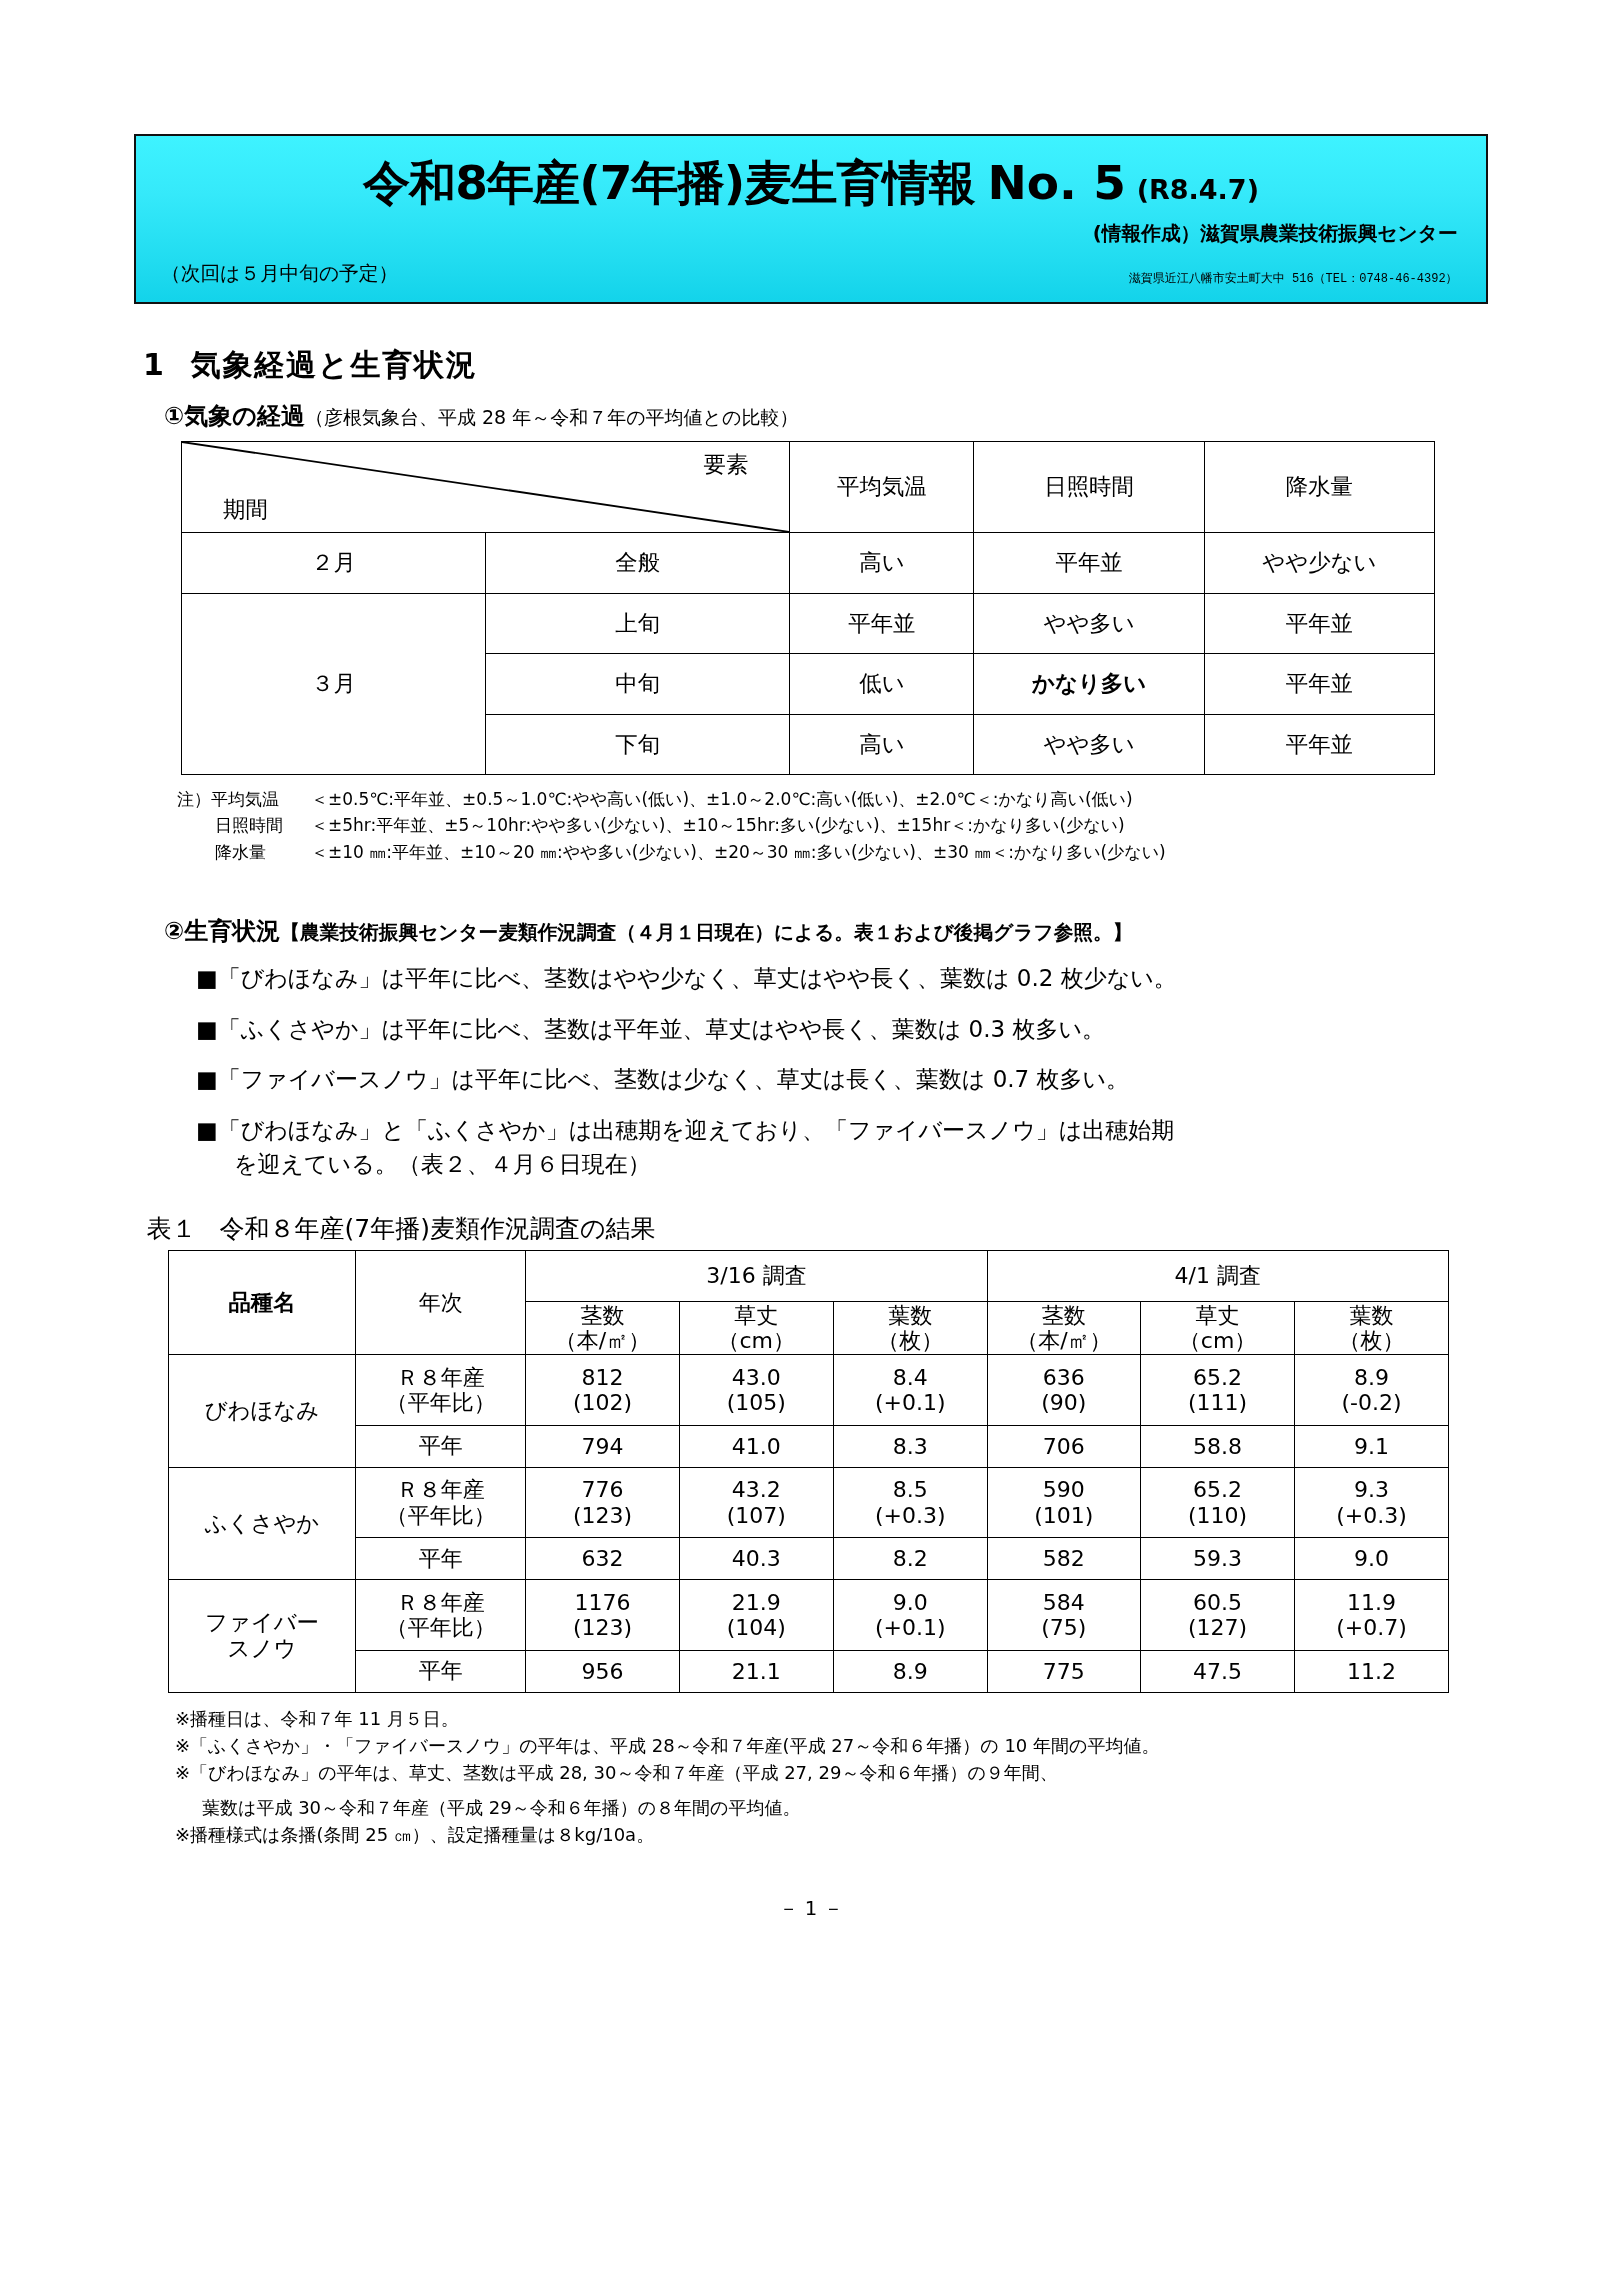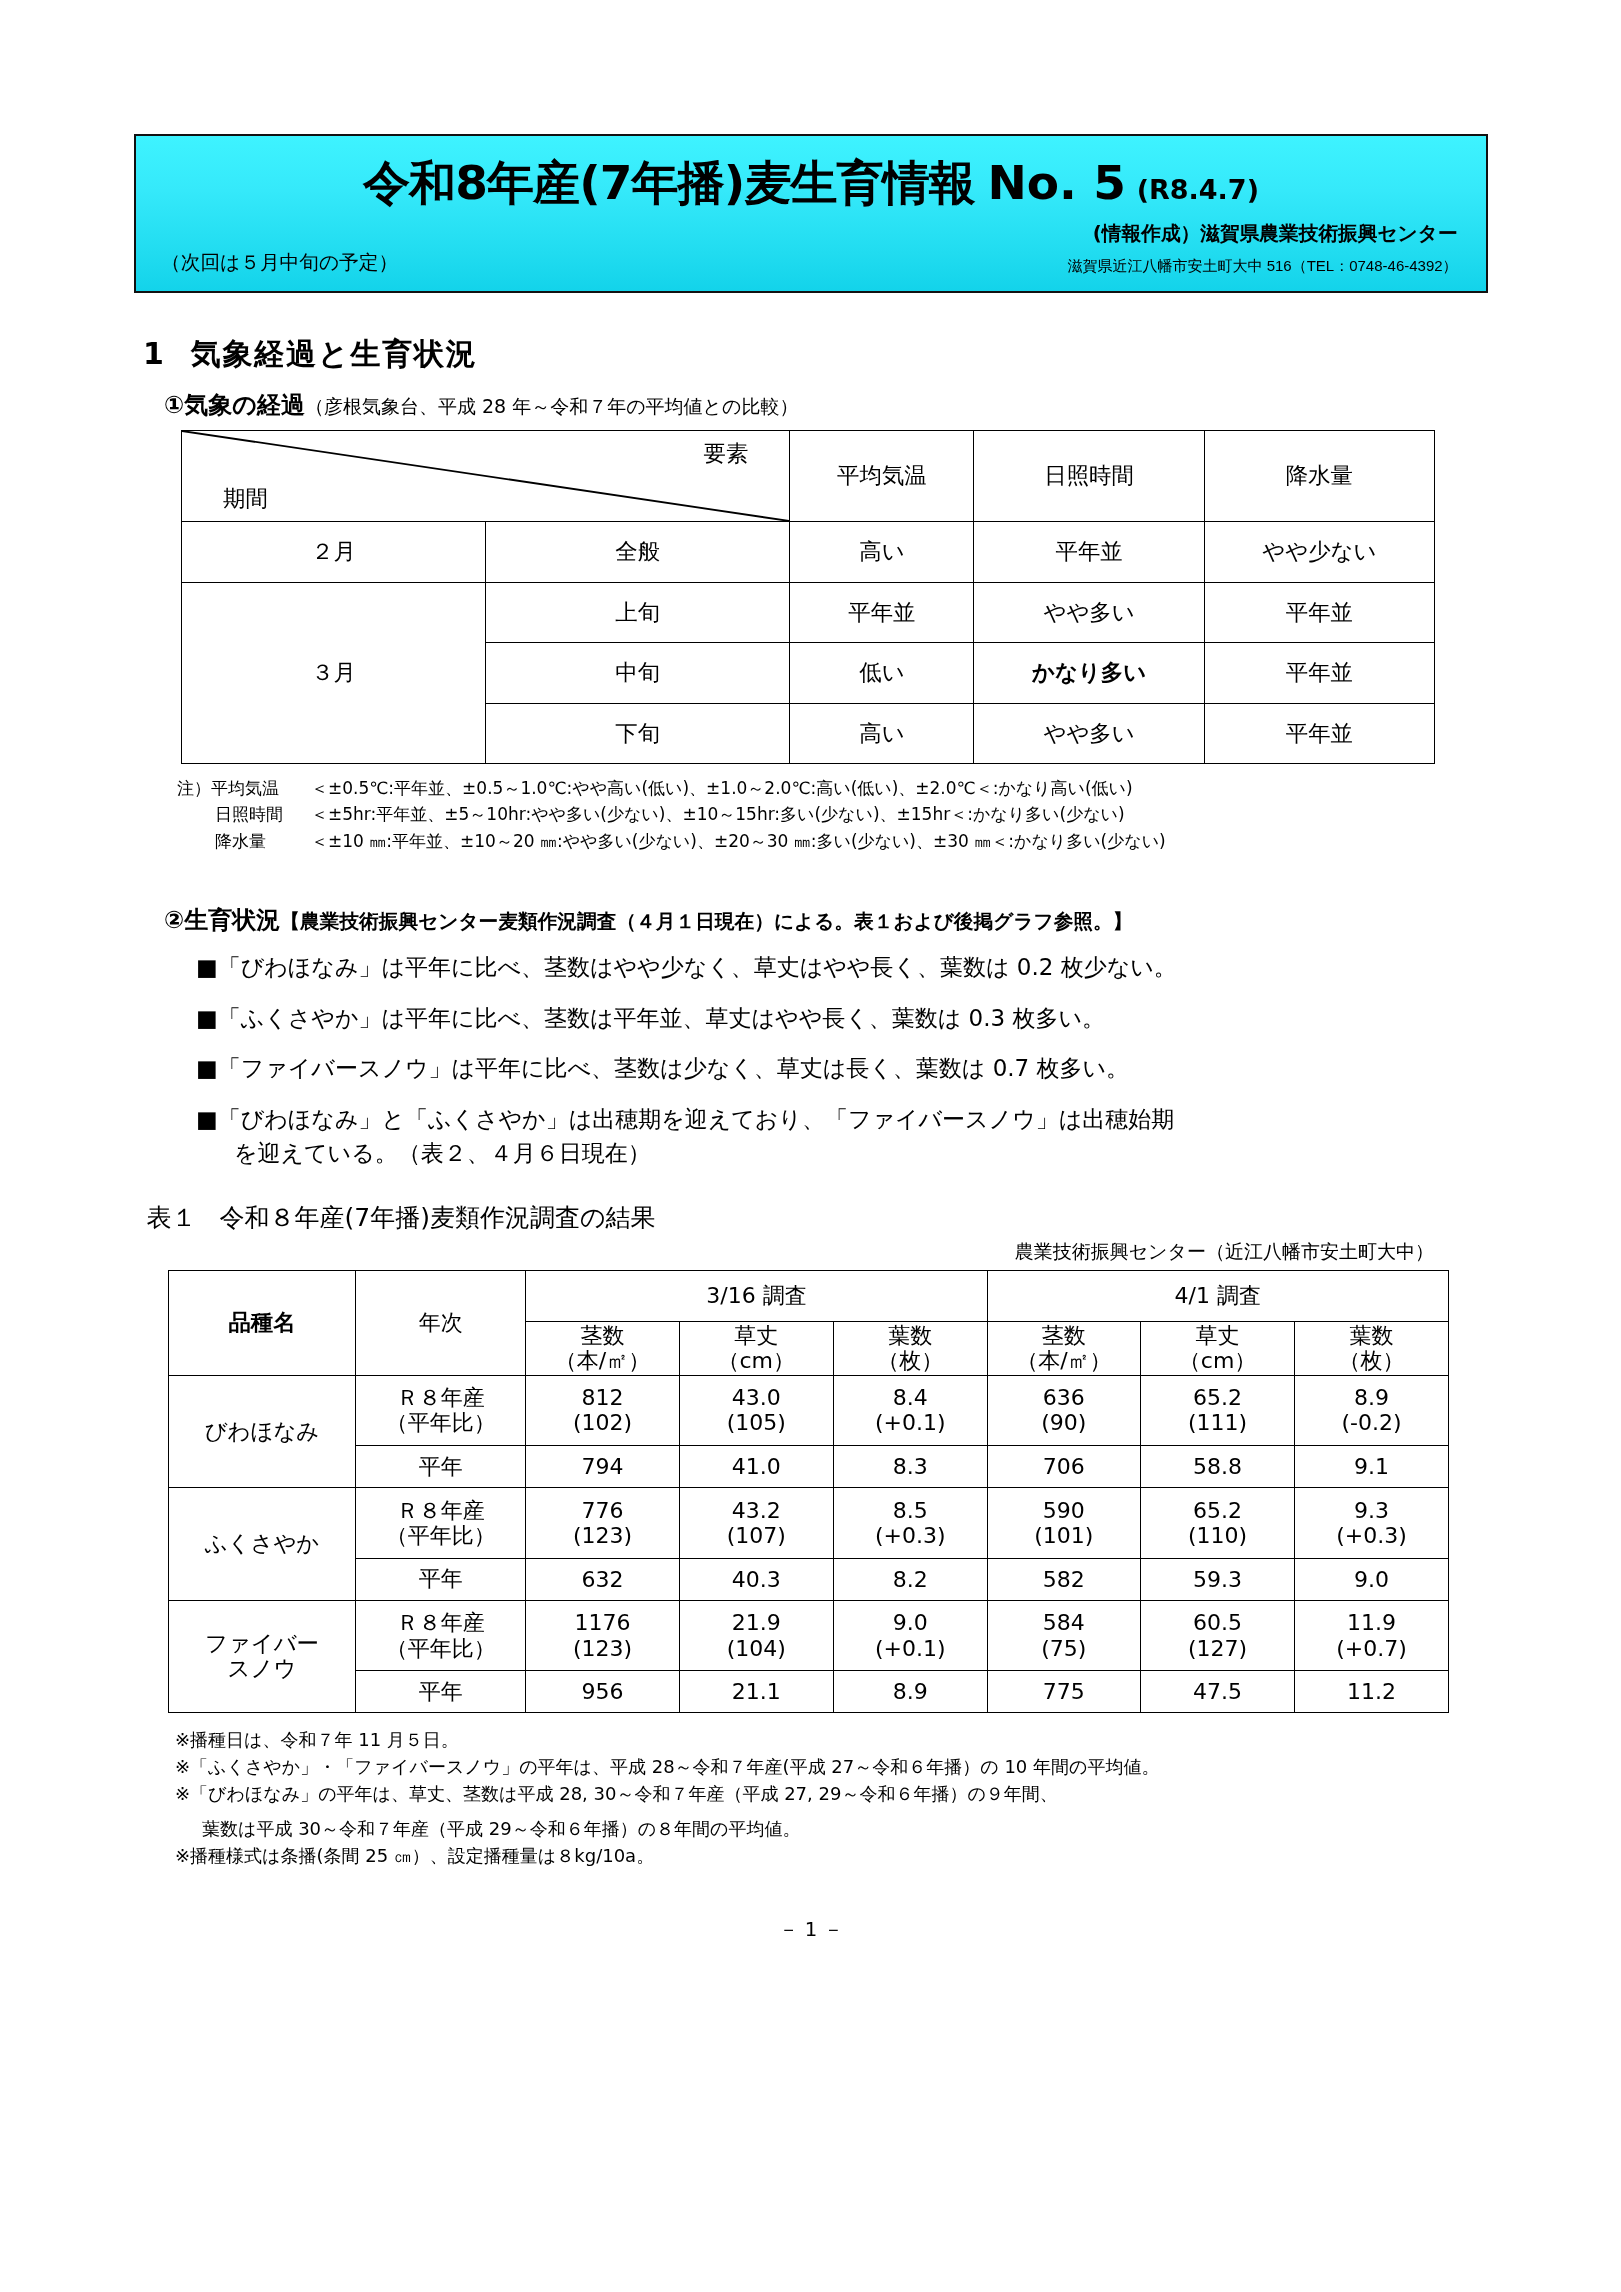--- a/index.html
+++ b/index.html
@@ -58,23 +58,23 @@
   .banner-sub {
     text-align: right;
     font-family: "DejaVu Sans", "Liberation Sans", sans-serif;
     font-weight: bold;
     font-size: 19.7px;
     margin-top: 5.4px;
     padding-right: 5.4px;
   }
   .banner-addr {
     text-align: right;
-    font-family: Liberation Sans, sans-serif;
-    font-size: 15px;
-    margin-top: 10px;
+    font-family: Liberation Mono, monospace;
+    font-size: 12px;
+    margin-top: 23px;
     padding-right: 5.4px;
   }
   .banner-next {
     position: absolute;
     left: 25px;
     bottom: 14.3px;
     font-family: "DejaVu Sans", "Liberation Sans", sans-serif;
     font-size: 19.7px;
   }
 
@@ -313,21 +313,20 @@
       <div class="bullet">
         <span>■「びわほなみ」と「ふくさやか」は出穂期を迎えており、「ファイバースノウ」は出穂始期</span>
         <span class="cont">を迎えている。（表２、４月６日現在）</span>
       </div>
     </div>
   </div>
 
   <div class="tbl1-title">
     <span class="num">表１</span><span>令和８年産(7年播)麦類作況調査の結果</span>
   </div>
-  <div class="tbl1-credit">農業技術振興センター（近江八幡市安土町大中）</div>
 
   <table class="tbl-data">
     <tbody>
         <tr>
       <td rowspan="2" class="name-cell" style="width:188px;font-weight:bold;">品種名</td>
       <td rowspan="2" style="width:170px;">年次</td>
       <td colspan="3" class="hdr-tall">3/16 調査</td>
       <td colspan="3" class="hdr-tall">4/1 調査</td>
     </tr>
     <tr>

